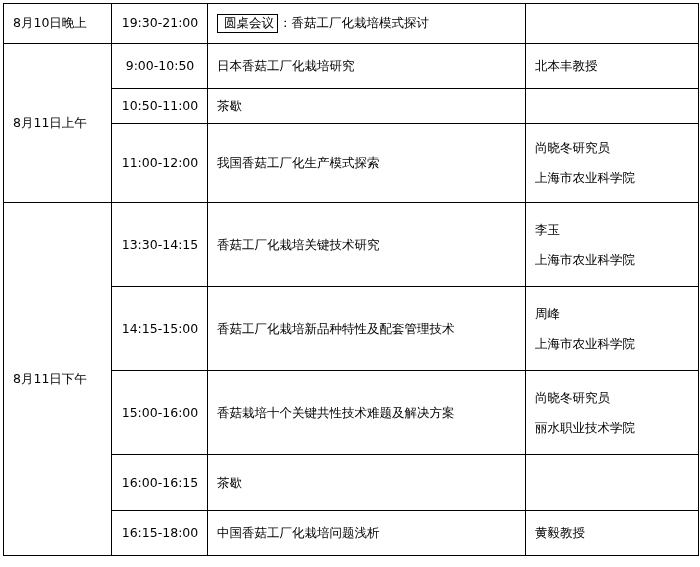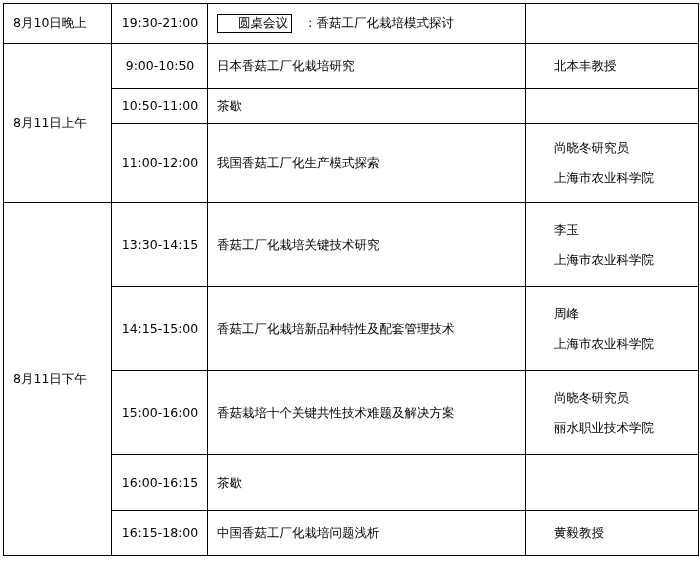--- a/index.html
+++ b/index.html
@@ -50,30 +50,29 @@
     white-space: nowrap;
   }
   .topic-cell {
     text-align: left;
   }
   .person-cell {
     text-align: left;
   }
   .person-line {
     display: block;
-    margin-left: 19px;
   }
   .person-line + .person-line {
     margin-top: 12px;
   }
   .boxed {
     display: inline-block;
     border: 1px solid #000000;
-    padding: 0px 3px 1px 20px;
-    margin-right: 12px;
+    padding: 0px 3px 1px 6px;
+    margin-right: 1px;
     line-height: 1.3;
   }
 </style>
 </head>
 <body>
 
 <div class="schedule-wrap">
   <table class="schedule">
     <colgroup>
       <col class="c-day">

